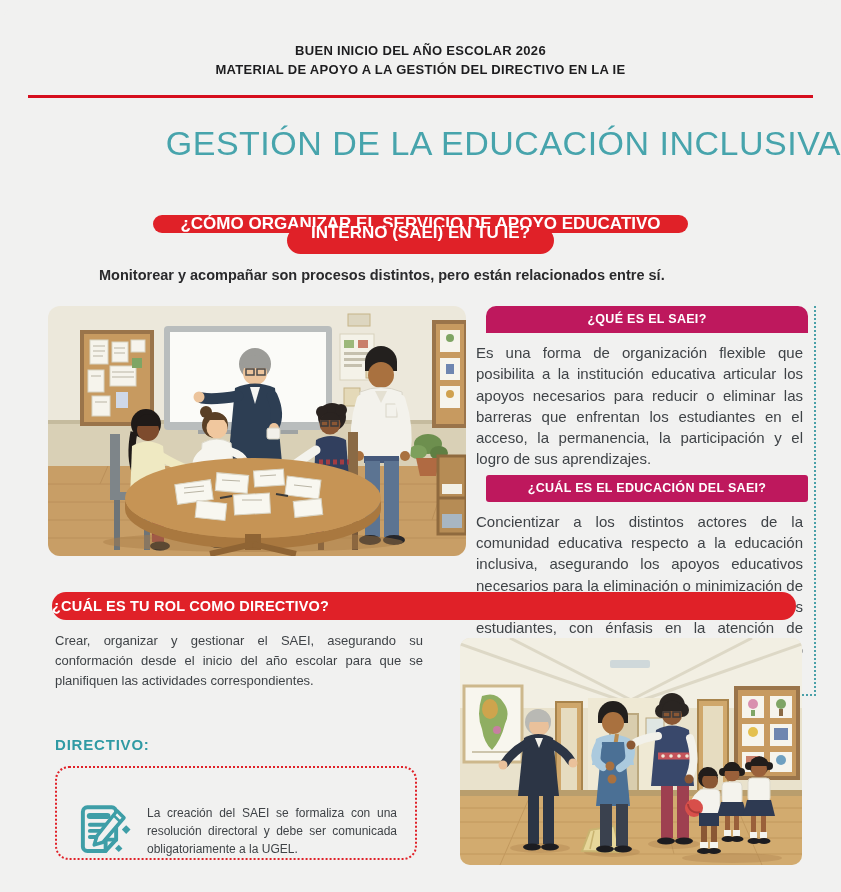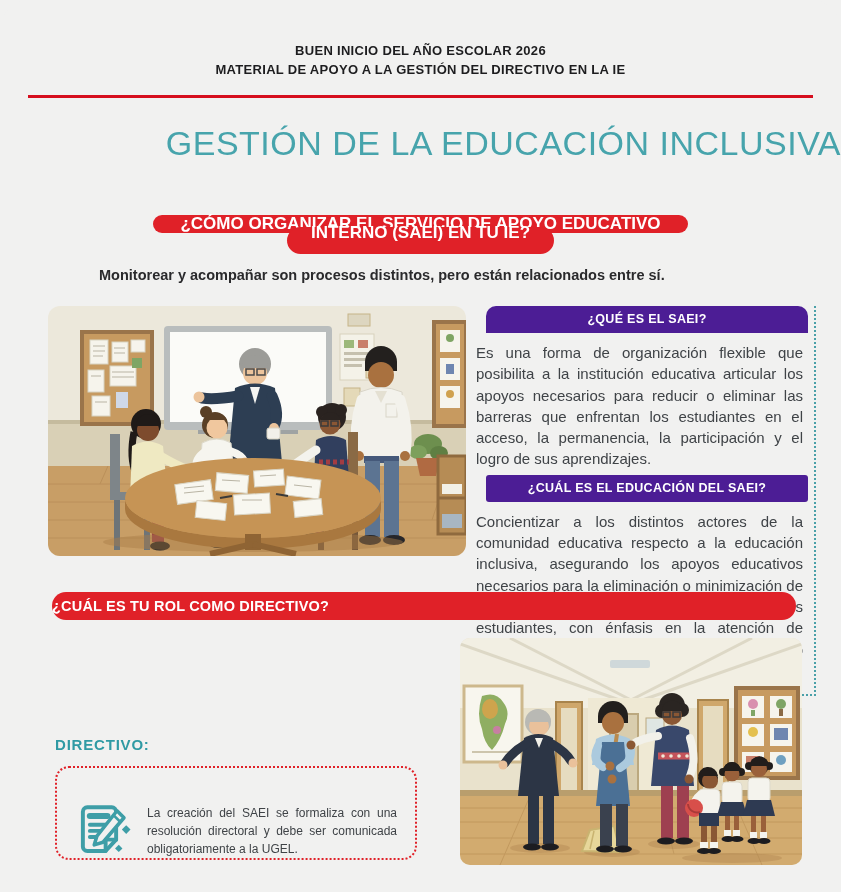--- a/index.html
+++ b/index.html
@@ -27,21 +27,21 @@
   .illus-left {
     position:absolute; left:48px; top:306px; width:418px; height:250px;
     border-radius:12px; overflow:hidden;
   }
   .saei-panel {
     position:absolute; left:470px; top:306px; width:338px;
     padding:0 6px 8px 0;
     border-right:2px dotted #4aa0a8; border-bottom:2px dotted #4aa0a8;
   }
   .panel-heading {
-    background:#4c1d95; color:#fff; font-size:12.5px; font-weight:bold;
+    background:#be185d; color:#fff; font-size:12.5px; font-weight:bold;
     text-align:center; padding:6px 4px 7px; letter-spacing:.3px;margin-left:16px;
   }
   .panel-heading.first { border-radius:10px 10px 0 0; }
   .panel-heading.second { border-radius:3px; }
   .panel-body {
     font-size:15px; color:#3f4347; line-height:1.42; text-align:justify;
     padding:9px 5px 5px 6px;
   }
   .role-banner {
     position:absolute; left:52px; top:592px; width:744px; height:28px;
@@ -285,20 +285,21 @@
 
   <div class="saei-panel">
     <div class="panel-heading first">¿QUÉ ES EL SAEI?</div>
     <div class="panel-body">Es una forma de organización flexible que posibilita a la institución educativa articular los apoyos necesarios para reducir o eliminar las barreras que enfrentan los estudiantes en el acceso, la permanencia, la participación y el logro de sus aprendizajes.</div>
     <div class="panel-heading second">¿CUÁL ES EL EDUCACIÓN DEL SAEI?</div>
     <div class="panel-body">Concientizar a los distintos actores de la comunidad educativa respecto a la educación inclusiva, asegurando los apoyos educativos necesarios para la eliminación o minimización de las barreras educativas que experimentan los estudiantes, con énfasis en la atención de poblaciones en situación de vulnerabilidad y/o riesgo de exclusión.</div>
   </div>
 
   <div class="role-banner">¿CUÁL ES TU ROL COMO DIRECTIVO?</div>
 
+  <div class="role-text">Crear, organizar y gestionar el SAEI, asegurando su conformación desde el inicio del año escolar para que se planifiquen las actividades correspondientes.</div>
 
   <div class="illus-right">
     <svg width="342" height="227" viewBox="0 0 342 227" xmlns="http://www.w3.org/2000/svg">
       <rect width="342" height="227" fill="#e9e2cc"></rect>
       <rect width="342" height="70" fill="#f2efe3"></rect>
       <g stroke="#ddd8c6" stroke-width="3">
         <line x1="0" y1="6" x2="171" y2="66"></line>
           <line x1="342" y1="6" x2="171" y2="66"></line>
         <line x1="50" y1="0" x2="171" y2="62"></line>
           <line x1="292" y1="0" x2="171" y2="62"></line>

